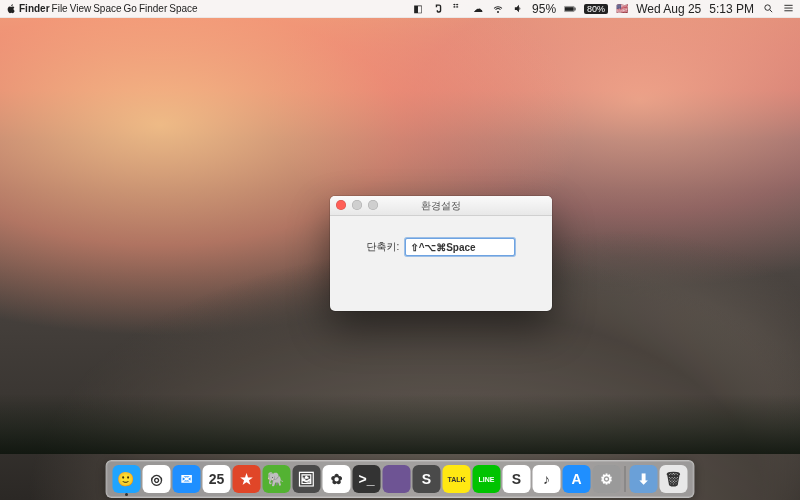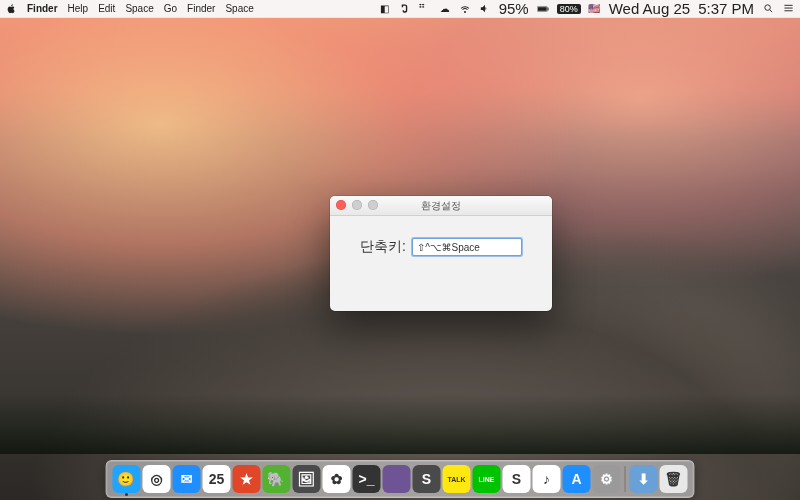--- a/index.html
+++ b/index.html
@@ -32,53 +32,54 @@
 
 .menubar {
   position: absolute; top:0; left:0; right:0; height:18px;
   background: rgba(248,248,248,0.96);
   display:flex; align-items:center;
   font-size:10px; color:#222;
   padding:0 6px;
   border-bottom:1px solid rgba(0,0,0,0.05);
   z-index:50;
 }
-.menubar .left { display:flex; align-items:center; gap:10px; }
+.menubar .left { display:flex; align-items:center; gap:2px; }
 .menubar .left .appname { font-weight:600; }
 .menubar .right { margin-left:auto; display:flex; align-items:center; gap:8px; }
 .menubar .mi { cursor:default; }
 .menubar svg { display:block; }
 .status-icon { width:12px; height:12px; display:inline-flex; align-items:center; justify-content:center; }
-.status-text { font-size:15px; }
+.status-text { font-size:12px; }
 
 
 .pref-window {
   position:absolute; left:330px; top:196px; width:222px; height:115px;
   background:#f2f2f2;
   border-radius:5px;
   box-shadow:0 18px 40px rgba(0,0,0,0.45), 0 0 0 1px rgba(0,0,0,0.12);
   z-index:40;
   overflow:hidden;
 }
 .titlebar {
   height:20px; background:linear-gradient(#fafafa,#e8e8e8);
   border-bottom:1px solid #d0d0d0;
   display:flex; align-items:center; position:relative;
 }
 .traffic { position:absolute; left:6px; top:4px; display:flex; gap:6px; }
 .tl { width:10px; height:10px; border-radius:50%; box-shadow: inset 0 0 0 0.5px rgba(0,0,0,0.2); }
 .tl.close{background:#ff5f57;} .tl.min{background:#cfcfcf;} .tl.max{background:#cfcfcf;}
 .titlebar .title { margin:0 auto; font-size:10px; color:#555; }
 .pref-body { padding:22px 14px; display:flex; align-items:center; justify-content:center; gap:6px; }
-.pref-body .lbl { font-size:14px; color:#333; }
+.pref-body .lbl { font-size:10px; color:#333; }
 .shortcut-field {
   width:110px; height:18px; font-size:10px; padding:1px 4px;
   border:1px solid #8ab4e8; outline:2px solid rgba(88,150,220,0.55);
   outline-offset:-1px; border-radius:2px; background:#fff; color:#333;
   font-family: -apple-system, "Helvetica Neue", Arial, sans-serif;
+  font-weight: bold;
 }
 
 
 .dock-wrap {
   position:absolute; bottom:2px; left:50%; transform:translateX(-50%);
   z-index:45;
 }
 .dock {
   display:flex; align-items:flex-end; gap:2px;
   padding:4px 6px;
@@ -105,22 +106,22 @@
   <div class="trees"></div>
 
   <div class="menubar">
     <div class="left">
       <span class="mi">
         <svg width="11" height="11" viewBox="0 0 24 24" fill="#222">
             <path d="M16.4 13.2c0-2.5 2-3.6 2.1-3.7-1.1-1.7-2.9-1.9-3.5-1.9-1.5-.2-2.9.9-3.6.9-.8 0-1.9-.9-3.1-.8-1.6 0-3.1.9-3.9 2.4-1.7 2.9-.4 7.2 1.2 9.6.8 1.1 1.7 2.4 3 2.4 1.2 0 1.6-.8 3.1-.8 1.4 0 1.8.8 3.1.8 1.3 0 2.1-1.2 2.9-2.3.9-1.3 1.3-2.6 1.3-2.7-.1 0-2.6-1-2.6-3.9zM14.2 5.6c.7-.8 1.1-1.9 1-3-.9 0-2.1.6-2.8 1.4-.6.7-1.1 1.8-1 2.9 1 .1 2.1-.5 2.8-1.3z"></path>
           </svg>
       </span>
       <span class="mi appname">Finder</span>
-      <span class="mi">Help</span>
-      <span class="mi">Edit</span>
+      <span class="mi">File</span>
+      <span class="mi">View</span>
       <span class="mi">Space</span>
       <span class="mi">Go</span>
       <span class="mi">Finder</span>
       <span class="mi">Space</span>
     </div>
     <div class="right">
       <span class="status-icon">◧</span>
       <span class="status-icon">
         <svg viewBox="0 0 24 24" width="11" height="11" fill="#222">
             <path d="M6 3h7c4 0 5 2 5 5v8c0 3-1 5-5 5h-2c-2 0-3-1-3-3v-2h3v2h2c2 0 2-1 2-2V8c0-2-1-2-2-2H9v3H6V3z"></path>
@@ -146,21 +147,21 @@
       <span class="status-icon">
         <svg viewBox="0 0 26 12" width="18" height="10">
             <rect x="0.5" y="0.5" width="22" height="11" rx="2" fill="none" stroke="#222"></rect>
             <rect x="2" y="2" width="19" height="8" fill="#222"></rect>
             <rect x="23" y="3" width="2" height="6" fill="#222"></rect>
           </svg>
       </span>
       <span style="font-size:9px;background:#222;color:#fff;padding:0 3px;border-radius:2px;">80%</span>
       <span class="status-icon">🇺🇸</span>
       <span class="status-text">Wed Aug 25</span>
-      <span class="status-text">5:37 PM</span>
+      <span class="status-text">5:13 PM</span>
       <span class="status-icon">
         <svg viewBox="0 0 24 24" width="11" height="11" fill="none" stroke="#222" stroke-width="2">
             <circle cx="10" cy="10" r="6"></circle>
             <line x1="15" y1="15" x2="20" y2="20"></line>
           </svg>
       </span>
       <span class="status-icon">
         <svg viewBox="0 0 24 24" width="11" height="11" fill="#222">
             <rect x="3" y="4" width="18" height="2"></rect>
             <rect x="3" y="10" width="18" height="2"></rect>

